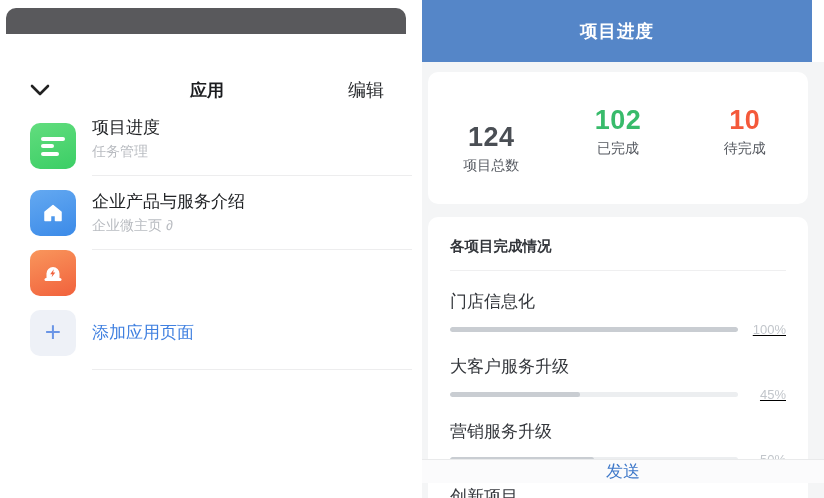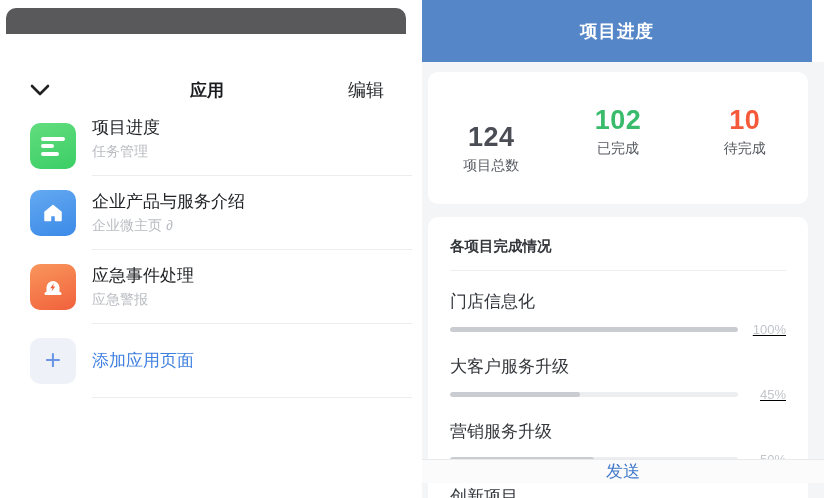--- a/index.html
+++ b/index.html
@@ -117,24 +117,20 @@
         </div>
 
         <div class="app-row">
           <div class="app-icon icon-orange">
             <svg width="26" height="26" viewBox="0 0 26 26">
               <path d="M6.5 18 V13.5 A6.5 6.5 0 0 1 19.5 13.5 V18 Z" fill="#fff"></path>
               <rect x="4.5" y="18" width="17" height="3" rx="1.5" fill="#fff"></rect>
               <path d="M13.8 9.2 L10.2 14.2 H12.4 L11.6 17.2 L15.3 12.4 H13.1 Z" fill="#f1613c"></path>
             </svg>
           </div>
-          <div class="app-text">
-            <div class="app-title">应急事件处理</div>
-            <div class="app-sub">应急警报</div>
-          </div>
         </div>
 
         <div class="app-row">
           <div class="add-box">+</div>
           <div class="add-text-wrap">
             <span class="add-label">添加应用页面</span>
           </div>
         </div>
 
       </div>

